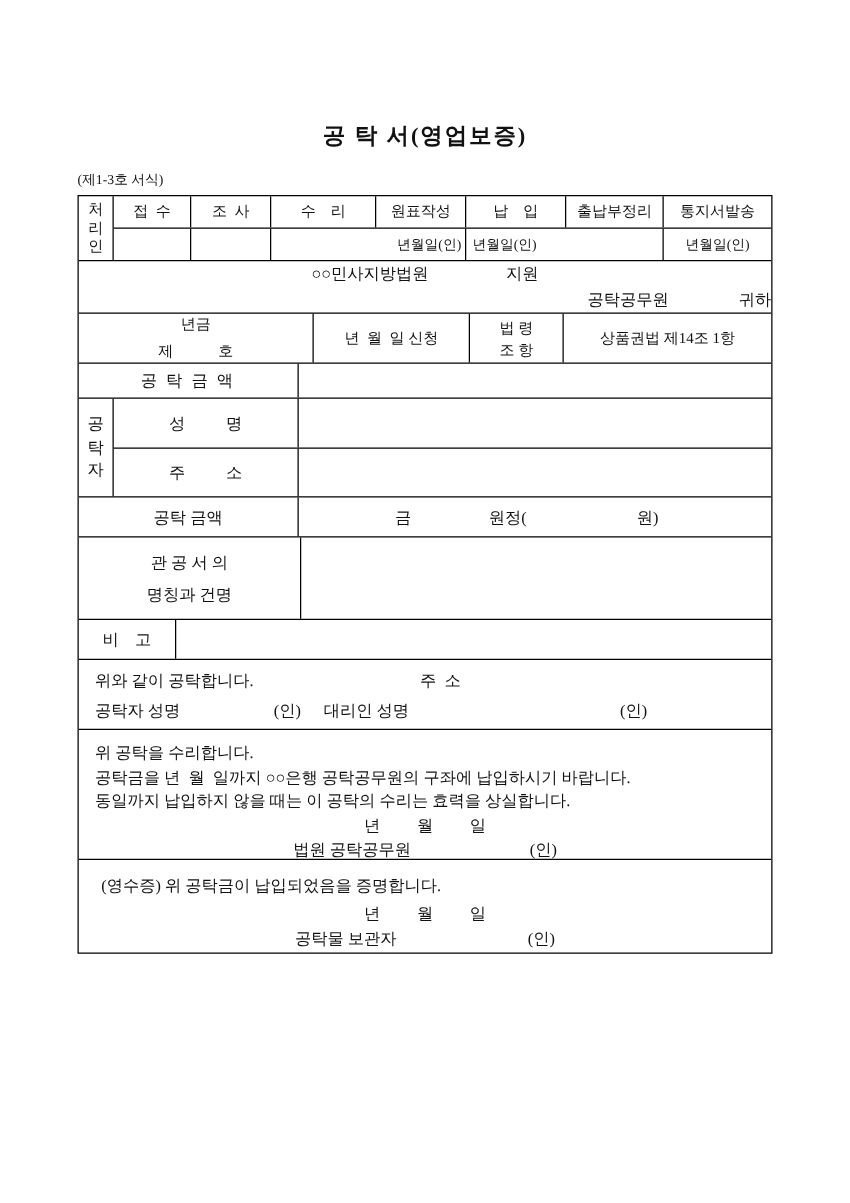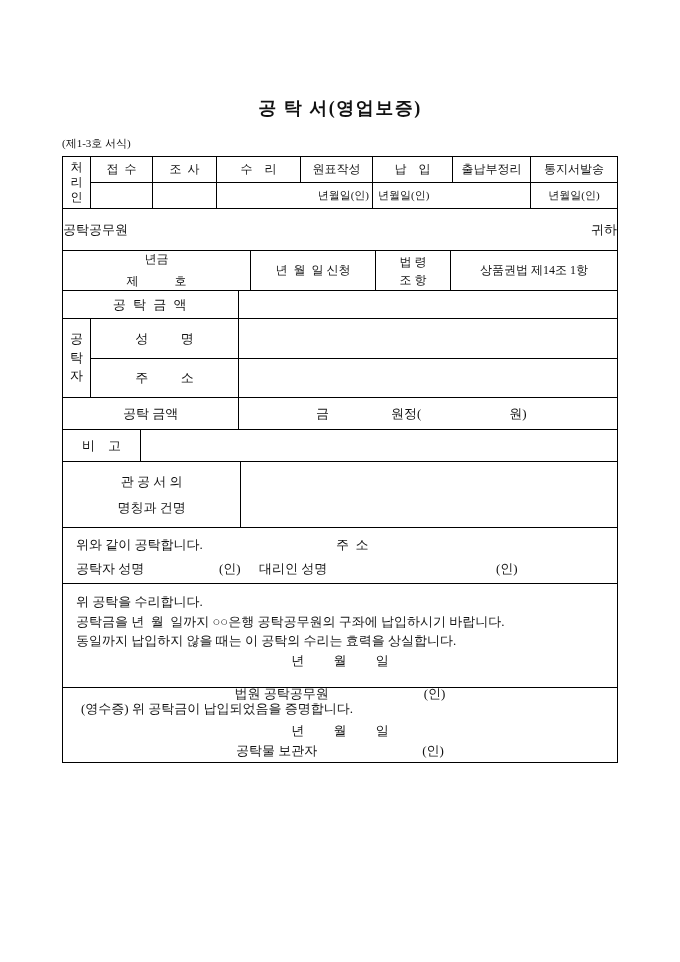--- a/index.html
+++ b/index.html
@@ -51,21 +51,25 @@
           <div class="br" style="width:62px"></div>
           <div class="br" style="width:64px"></div>
           <div class="br fs11" style="width:156px; display:flex; align-items:center; justify-content:flex-end; padding-right:3px">년월일(인)</div>
           <div class="br fs11" style="width:158px; display:flex; align-items:center; padding-left:5px">년월일(인)</div>
           <div class="c fs11" style="flex:1">년월일(인)</div>
         </div>
       </div>
     </div>
 
     <div class="row" style="height:42px; flex-direction:column; justify-content:center; gap:3px">
-      <div class="fs13" style="display:flex; justify-content:space-between; gap:36px">
+      <div class="fs13" style="display:flex; justify-content:center; gap:62px">
+        <span>○○민사지방법원</span>
+        <span>지원</span>
+      </div>
+      <div class="fs13" style="display:flex; justify-content:flex-end; gap:56px">
         <span>공탁공무원</span>
         <span>귀하</span>
       </div>
     </div>
 
     <div class="row" style="height:40px">
       <div class="br c fs12" style="width:188px; flex-direction:column; gap:5px">
         <span>년금</span>
         <span class="pre">제            호</span>
       </div>
@@ -99,46 +103,46 @@
     <div class="row" style="height:32px">
       <div class="br c fs13" style="width:176px">공탁 금액</div>
       <div class="fs13" style="flex:1; display:flex; align-items:center; padding-left:77px">
         <span>금</span>
         <span style="margin-left:62px">원정(</span>
         <span style="margin-left:88px">원)</span>
       </div>
     </div>
 
 
-    <div class="row" style="height:32px">
-      <div class="br c fs13 pre" style="width:78px">비    고</div>
+    <div class="row" style="height:66px">
+      <div class="br c fs13 prl" style="width:178px; line-height:2.0">관 공 서 의
+명칭과 건명</div>
       <div style="flex:1"></div>
     </div>
 
-    <div class="row" style="height:66px">
-      <div class="br c fs13 prl" style="width:178px; line-height:2.0">관 공 서 의
-명칭과 건명</div>
+    <div class="row" style="height:32px">
+      <div class="br c fs13 pre" style="width:78px">비    고</div>
       <div style="flex:1"></div>
     </div>
 
     <div class="row fs13" style="height:56px; display:block; position:relative">
       <span class="abs" style="left:13px; top:8px">위와 같이 공탁합니다.</span>
       <span class="abs pre" style="left:273px; top:8px">주  소</span>
       <span class="abs" style="left:13px; top:32px">공탁자 성명</span>
       <span class="abs" style="left:156px; top:32px">(인)</span>
       <span class="abs" style="left:196px; top:32px">대리인 성명</span>
       <span class="abs" style="left:433px; top:32px">(인)</span>
     </div>
 
     <div class="row fs13" style="height:104px; display:block; position:relative">
       <span class="abs" style="left:13px; top:9px">위 공탁을 수리합니다.</span>
       <span class="abs pre" style="left:13px; top:29px">공탁금을 년  월  일까지 ○○은행 공탁공무원의 구좌에 납입하시기 바랍니다.</span>
       <span class="abs" style="left:13px; top:48px">동일까지 납입하지 않을 때는 이 공탁의 수리는 효력을 상실합니다.</span>
       <div class="abs c pre" style="top:68px; width:100%">년         월         일</div>
-      <div class="abs" style="top:101px; width:100%; display:flex; justify-content:center; gap:95px">
+      <div class="abs" style="top:87px; width:100%; display:flex; justify-content:center; gap:95px">
         <span>법원 공탁공무원</span>
         <span>(인)</span>
       </div>
     </div>
 
     <div class="row fs13" style="height:74px; display:block; position:relative; border-bottom:none">
       <span class="abs" style="left:18px; top:12px">(영수증) 위 공탁금이 납입되었음을 증명합니다.</span>
       <div class="abs c pre" style="top:34px; width:100%">년         월         일</div>
       <div class="abs" style="top:54px; width:100%; display:flex; justify-content:center; gap:105px">
         <span>공탁물 보관자</span>

